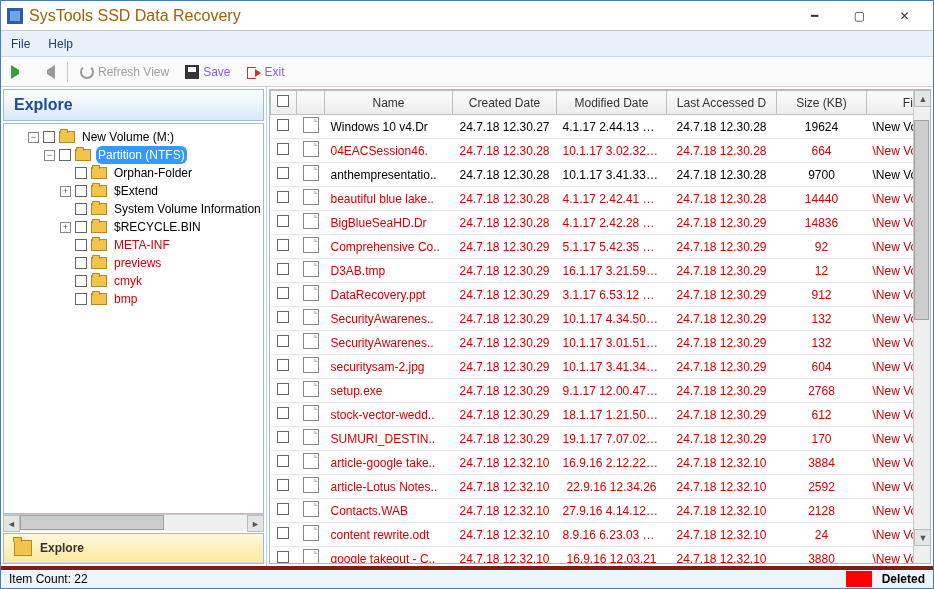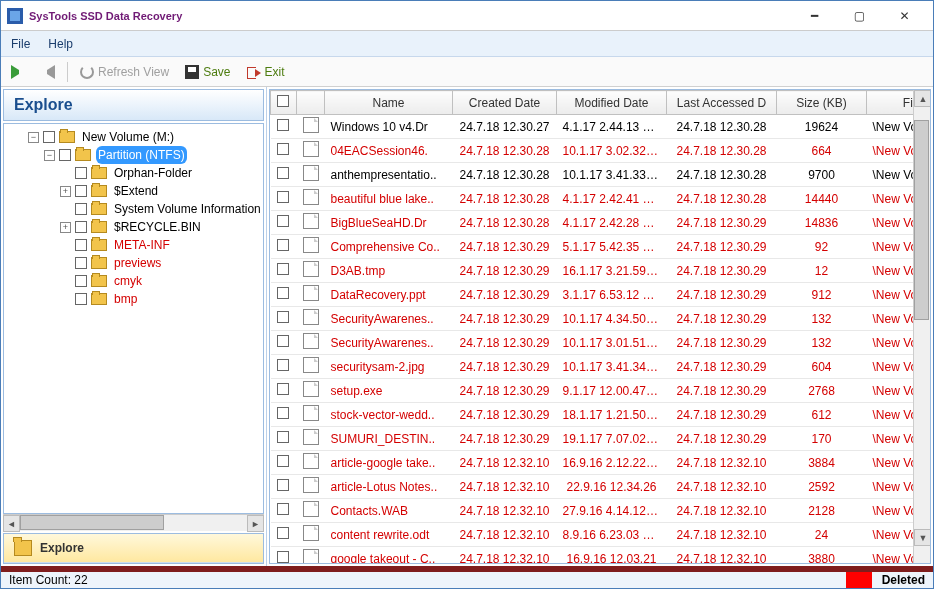--- a/index.html
+++ b/index.html
@@ -1,25 +1,25 @@
 <!DOCTYPE html>
 <html><head>
 <meta charset="utf-8">
 <style>
 * { box-sizing: border-box; margin: 0; padding: 0; font-family: "Segoe UI", Tahoma, sans-serif; font-size: 12px; }
 body { width: 934px; height: 589px; border: 1px solid #4a7db8; display: flex; flex-direction: column; overflow: hidden; background: #fff; }
 .titlebar { height: 30px; background: #fff; display: flex; align-items: center; padding: 0 6px; border-bottom: 1px solid #ccc; }
 .titlebar .app-icon { width: 16px; height: 16px; margin-right: 6px; display:inline-block; background:#2a5caa; position:relative; }
 .titlebar .app-icon::after{content:"";position:absolute;inset:3px;background:#6aa5e8;}
-.titlebar .title { flex: 1; font-weight: bold; font-size: 11px; color:#701a75;}
+.titlebar .title { flex: 1; font-weight: normal; font-size: 16px; color:#a16207;}
 .win-btns { display: flex; }
 .win-btn { width: 45px; height: 30px; display: flex; align-items: center; justify-content: center; color:#333;}
 .menubar { height: 26px; background: #e9f2fb; display: flex; align-items: center; padding: 0 10px; border-bottom: 1px solid #c7d8ec; gap:18px; color:#1a3d6d; }
 .toolbar { height: 30px; background: #fafafa; display: flex; align-items: center; padding: 0 6px; border-bottom: 1px solid #d0d0d0; gap: 8px; }
-.tbtn { display: flex; align-items: center; gap: 4px; color:#4d7c0f; padding:2px 4px;}
+.tbtn { display: flex; align-items: center; gap: 4px; color:#8b5cf6; padding:2px 4px;}
 .tbtn.disabled { color:#a0a0a0;text-align:center; }
 .tbtn .ico { width:14px; height:14px; display:inline-block; }
 .ico-back { border-left: 8px solid #3a9c3a; border-top:5px solid transparent; border-bottom:5px solid transparent;}
 .ico-fwd { border-right: 8px solid #999; border-top:5px solid transparent; border-bottom:5px solid transparent;}
 .ico-refresh { border:2px solid #999; border-radius:50%; width:12px; height:12px; border-top-color:transparent;}
 .ico-save { background:#333; width:14px; height:14px; position:relative;}
 .ico-save::after{content:"";position:absolute;left:3px; top:2px; width:8px; height:5px; background:#fff;}
 .ico-exit { width:14px; height:14px; position:relative;}
 .ico-exit::before{content:"";position:absolute;left:0;top:2px;width:8px;height:10px;border:1px solid #c0392b;border-right:none;}
 .ico-exit::after{content:"";position:absolute;right:0;top:4px;border-left:6px solid #c0392b;border-top:4px solid transparent;border-bottom:4px solid transparent;}
@@ -64,21 +64,21 @@
 .col-chk{width:26px;} .col-ico{width:28px;} .col-name{width:128px;} .col-cd{width:104px;} .col-md{width:110px;} .col-ad{width:110px;} .col-sz{width:90px;} .col-fp{width:120px;}
 .file-ico{width:16px;height:16px;display:inline-block;border:1px solid #888;background:#fff;position:relative;}
 .file-ico::after{content:"";position:absolute;right:0;top:0;border-left:4px solid #ccc;border-top:4px solid transparent;}
 .gbody { overflow-y:auto; overflow-x:auto; width:100%;}
 
 .vscroll-fake { width:17px; background:#f0f0f0; border-left:1px solid #ccc; position:relative;}
 .vscroll-fake .thumb{position:absolute;left:0;top:30px;width:15px;height:200px;background:#cdcdcd;border:1px solid #a0a0a0;}
 .vscroll-fake .arr{position:absolute;left:0;width:17px;height:17px;background:#e5e5e5;border:1px solid #bbb;display:flex;align-items:center;justify-content:center;color:#555;font-size:9px;}
 .vscroll-fake .arr.t{top:0;} .vscroll-fake .arr.b{bottom:17px;}
 
-.statusbar { height:22px; background:#eef4fb; border-top:6px solid #7f1d1d; display:flex; align-items:center; padding:0 8px; }
+.statusbar { height:22px; background:#eef4fb; border-top:4px solid #7f1d1d; display:flex; align-items:center; padding:0 8px; }
 .statusbar .spacer{flex:1;}
 .legend-sw { width:26px; height:16px; background:#ff0000; margin-right:10px; }
 </style>
 </head>
 <body>
 
 <div class="titlebar">
   <span class="app-icon"></span>
   <span class="title">SysTools SSD Data Recovery</span>
   <div class="win-btns">

